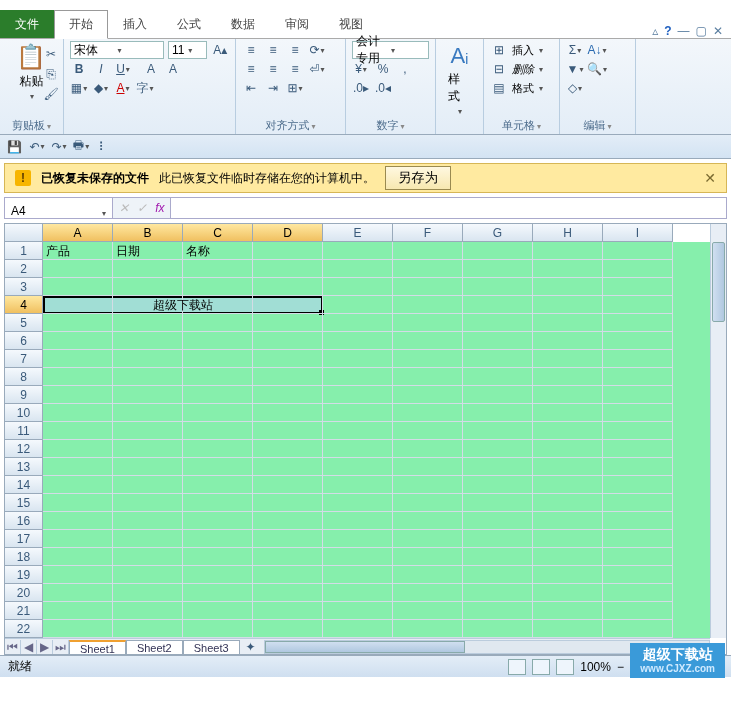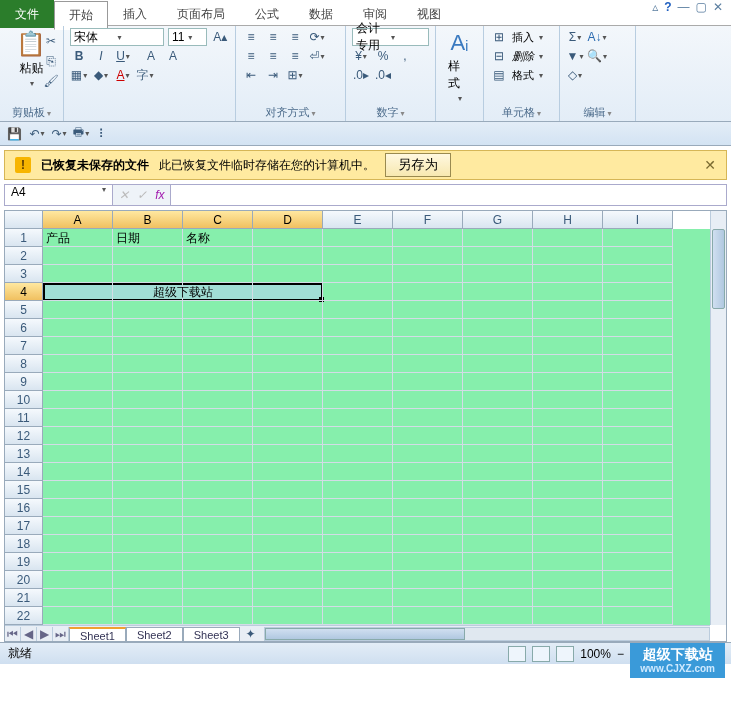--- a/index.html
+++ b/index.html
@@ -1,19 +1,19 @@
 <!DOCTYPE html>
 <html><head>
 <meta charset="utf-8">
 <style>
 * { box-sizing: border-box; margin: 0; padding: 0; font-family: "Microsoft YaHei", "SimSun", sans-serif; }
 body { width: 731px; height: 702px; background: #fff; font-size: 12px; overflow: hidden; position: relative; }
 
 
-.tabs { display: flex; align-items: flex-start; background: #fff; height: 26px; border-bottom: 1px solid #aaa; }
+.tabs { display: flex; align-items: flex-end; background: #fff; height: 39px; border-bottom: 1px solid #aaa; }
 .tab { padding: 5px 14px; color: #444; cursor: pointer; border: 1px solid transparent; border-bottom: none; }
 .tab.file { background: #2b7d2b; color: #fff; }
 .tab.active { background: #fff; border: 1px solid #999; border-bottom: 1px solid #fff; position: relative; top: 1px; }
 .tabs-right { margin-left: auto; display: flex; gap: 6px; padding-right: 8px; align-items: center; }
 .tabs-right span { color: #5a7ea0; font-size: 12px; cursor: pointer; }
 
 
 .ribbon { display: flex; background: linear-gradient(#f3f7fb,#e3edf7); border-bottom: 1px solid #9ab; height: 96px; }
 .group { border-right: 1px solid #b8cde0; padding: 2px 6px 0 6px; display: flex; flex-direction: column; position: relative; }
 .group-label { text-align: center; color: #4a6a8a; font-size: 11px; padding: 1px 0; margin-top: auto; }
@@ -31,21 +31,21 @@
 .qat .sm { color: #3a5a7a; }
 
 
 .warn { display: flex; align-items: center; gap: 10px; background: #ffeaa0; border: 1px solid #d6b656; margin: 4px; padding: 6px 10px; height: 30px; }
 .warn-icon { width: 16px; height: 16px; background: #f7b500; border-radius: 2px; display: flex; align-items: center; justify-content: center; color: #5a3a00; font-weight: bold; }
 .warn-btn { border: 1px solid #9a8a50; background: linear-gradient(#fff8e0,#f7e8b0); padding: 2px 12px; cursor: pointer; }
 .warn-close { margin-left: auto; cursor: pointer; color: #7a6a30; font-size: 14px; }
 
 
 .fbar { display: flex; align-items: stretch; border: 1px solid #aac; margin: 0 4px; height: 22px; }
-.namebox { width: 108px; background: #fff; border-right: 1px solid #aac; display: flex; align-items: flex-start; padding: 0 6px; }
+.namebox { width: 108px; background: #fff; border-right: 1px solid #aac; display: flex; align-items: flex-end; padding: 0 6px; }
 .namebox .dd2 { margin-left: auto; font-size: 8px; color: #555; }
 .fxbtns { display: flex; align-items: center; padding: 0 6px; gap: 8px; border-right: 1px solid #aac; background: #eef3f8; }
 .fxbtns span { color: #a21caf; font-style: italic; }
 .fxinput { flex: 1; background: #fff; padding: 0 6px; display: flex; align-items: center; }
 
 
 .grid-wrap { position: relative; margin: 4px 4px 0 4px; border: 1px solid #9ab; height: 432px; overflow: hidden; }
 .corner { position: absolute; top: 0; left: 0; width: 38px; height: 18px; background: linear-gradient(#f5f9fd,#d9e5f0); border-right: 1px solid #9ab; border-bottom: 1px solid #9ab; }
 .colheads { position: absolute; top: 0; left: 38px; right: 16px; height: 18px; display: flex; }
 .colhead { width: 70px; background: linear-gradient(#f5f9fd,#d9e5f0); border-right: 1px solid #9ab; border-bottom: 1px solid #9ab; text-align: center; line-height: 18px; color: #3a5a7a; }
@@ -78,21 +78,20 @@
 .wm { position: absolute; right: 6px; bottom: 24px; background: #3a9ad9; color: #fff; padding: 3px 10px; font-size: 14px; font-weight: bold; text-align: center; line-height: 1.2; }
 .wm small { font-size: 10px; display: block; color: #d0eaff; }
 </style>
 </head>
 <body>
 
 <div class="tabs">
   <div class="tab file">文件</div>
   <div class="tab active">开始</div>
   <div class="tab">插入</div>
-  <div class="tab">页面布局</div>
   <div class="tab">公式</div>
   <div class="tab">数据</div>
   <div class="tab">审阅</div>
   <div class="tab">视图</div>
   <div class="tabs-right">
     <span>▵</span>
     <span style="color:#2060c0;font-weight:bold;">?</span>
     <span>—</span>
     <span>▢</span>
     <span>✕</span>

